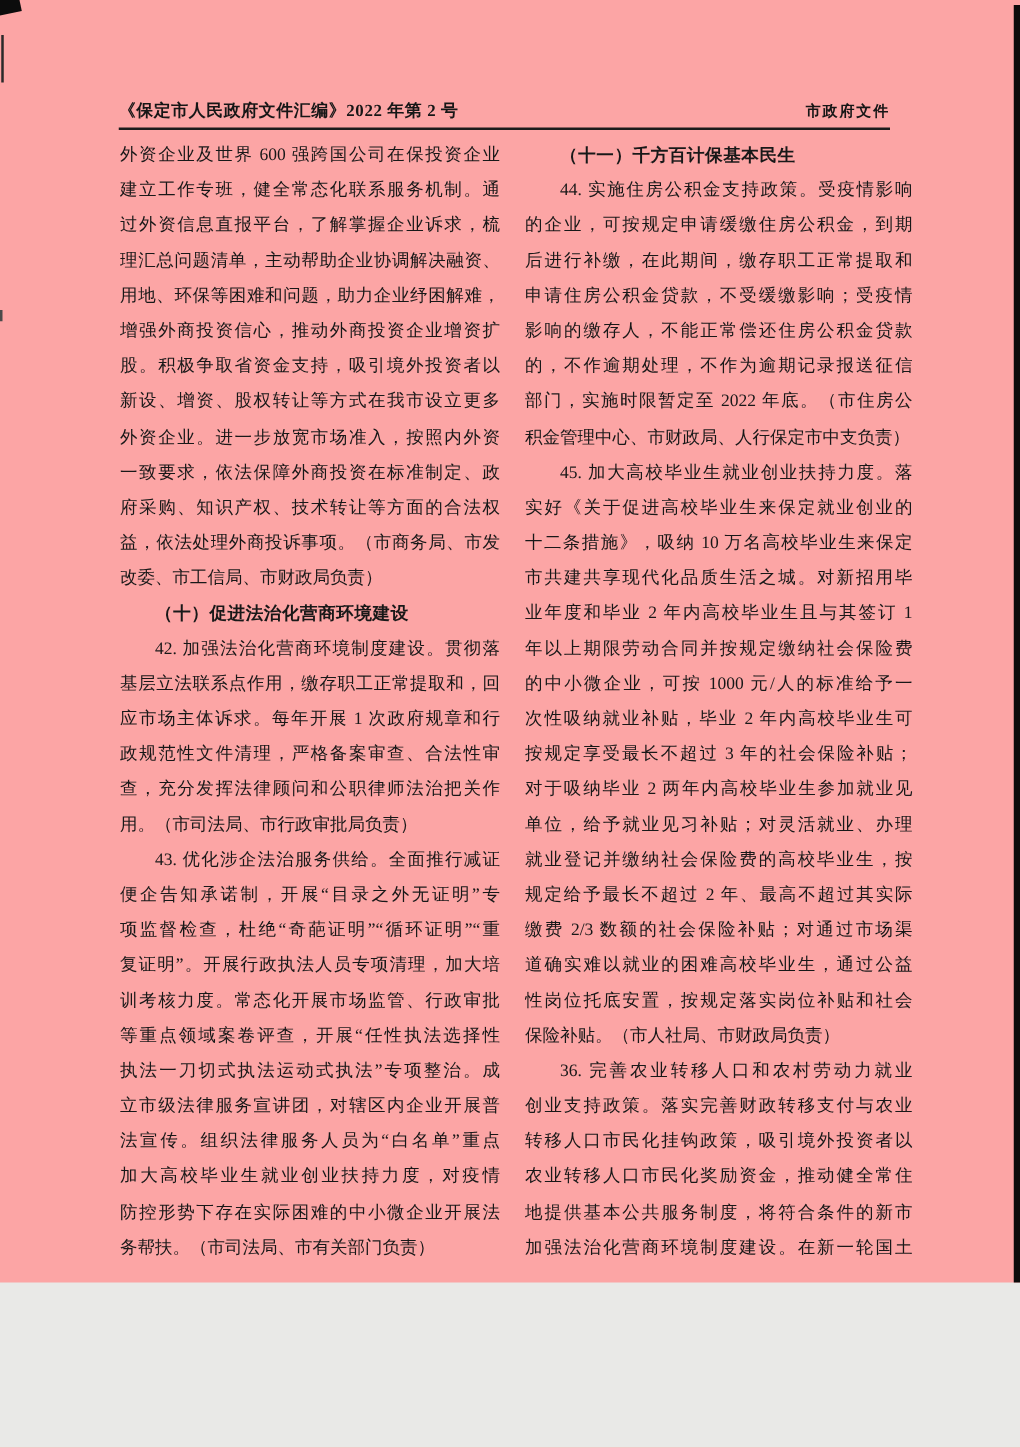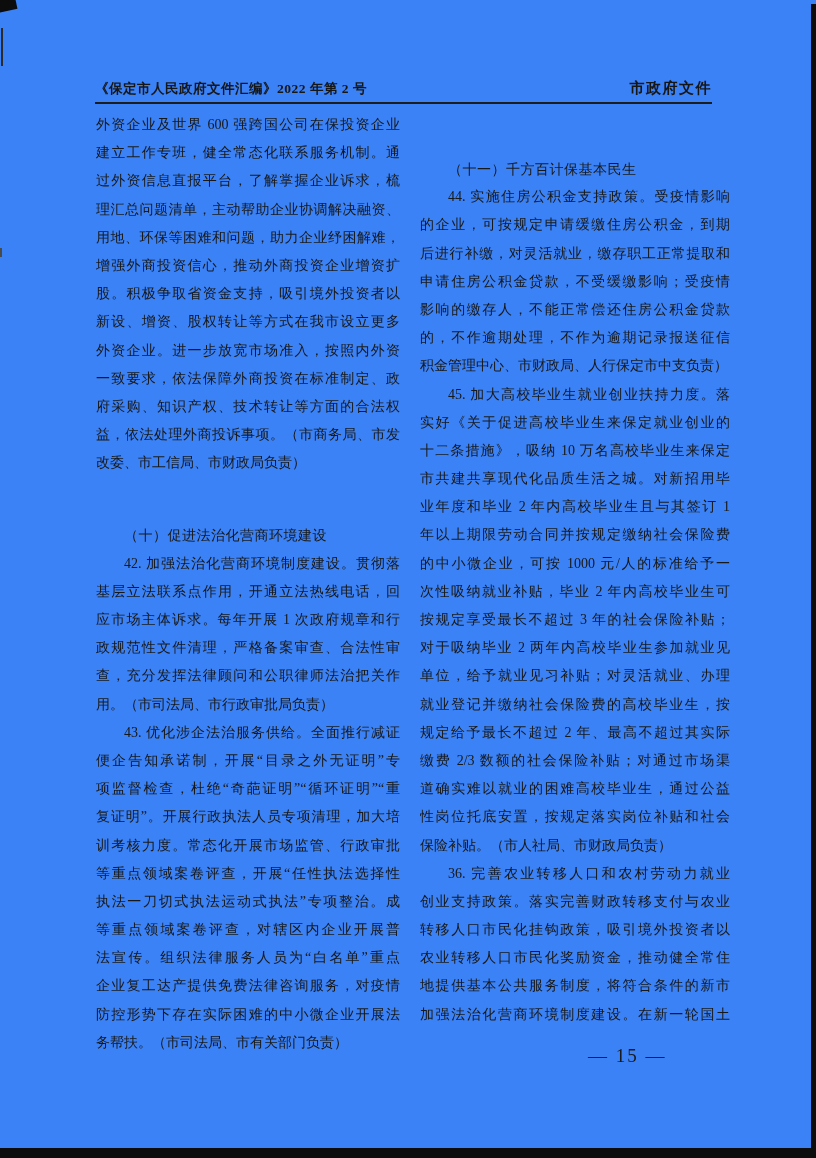--- a/index.html
+++ b/index.html
@@ -2,54 +2,53 @@
 <html lang="zh"><head>
 <meta charset="utf-8">
 <style>
   html,body{margin:0;padding:0;}
   body{
     width:816px;height:1158px;
     font-family:"Liberation Serif","DejaVu Serif",serif;
     background:#e9e9e7;
   }
   .page{
-    position:relative;width:816px;height:1158px;
-    background:#3b82f6;overflow:hidden;color:#161616;
+    position:relative;width:816px;height:1026px;
+    background:#fca5a5;overflow:hidden;color:#161616;
   }
   
   .artifact{position:absolute;background:#0c0c0c;}
   .art-corner{left:-4px;top:-5px;width:20px;height:16px;transform:rotate(-12deg);}
   .art-left-tick1{left:1px;top:28px;width:2px;height:38px;background:#2a2a2a;}
   .art-left-tick2{left:0;top:248px;width:2px;height:9px;background:#4a4a4a;}
   .art-right-bar{left:811px;top:4px;width:5px;height:1154px;}
   .art-bottom-bar{left:0;top:1148px;width:816px;height:10px;}
   
   .header{
     position:absolute;left:95px;top:70px;width:617px;height:28px;
     border-bottom:2.5px solid #1c1c1c;
     display:flex;justify-content:space-between;align-items:flex-end;
     padding-bottom:4px;box-sizing:content-box;
   }
   .h-left{font-size:13.5px;font-weight:bold;letter-spacing:.5px;white-space:nowrap;}
-  .h-right{font-size:15px;font-weight:bold;letter-spacing:1.5px;white-space:nowrap;}
+  .h-right{font-size:12px;font-weight:bold;letter-spacing:1.5px;white-space:nowrap;}
   
   .col{position:absolute;top:111px;}
   .col-left{left:96px;width:304px;}
   .col-right{left:420px;width:310px;}
   .line{
     height:28.2px;line-height:28.2px;font-size:14px;
     color:#181818;overflow:hidden;
   }
   .full{text-align:justify;text-align-last:justify;}
   .end{text-align:left;}
   .indent{text-indent:2em;}
   .heading{
-    font-weight:normal;letter-spacing:.5px;
+    font-weight:bold;letter-spacing:.5px;
     font-family:"DejaVu Serif","Liberation Serif",serif;
-    margin-top:44px;
   }
   
   .pagenum{
     position:absolute;left:588px;top:1045px;
     font-size:19px;letter-spacing:2px;color:#1a1a1a;white-space:nowrap;
   }
 </style>
 </head>
 <body>
 
@@ -75,46 +74,47 @@
       <div class="line full">增强外商投资信心，推动外商投资企业增资扩</div>
       <div class="line full">股。积极争取省资金支持，吸引境外投资者以</div>
       <div class="line full">新设、增资、股权转让等方式在我市设立更多</div>
       <div class="line full">外资企业。进一步放宽市场准入，按照内外资</div>
       <div class="line full">一致要求，依法保障外商投资在标准制定、政</div>
       <div class="line full">府采购、知识产权、技术转让等方面的合法权</div>
       <div class="line full">益，依法处理外商投诉事项。（市商务局、市发</div>
       <div class="line end">改委、市工信局、市财政局负责）</div>
       <div class="line heading indent end">（十）促进法治化营商环境建设</div>
       <div class="line full indent">42. 加强法治化营商环境制度建设。贯彻落</div>
-      <div class="line full">基层立法联系点作用，开通立法热线电话，回</div>
+      <div class="line full">基层立法联系点作用，缴存职工正常提取和，回</div>
       <div class="line full">应市场主体诉求。每年开展 1 次政府规章和行</div>
       <div class="line full">政规范性文件清理，严格备案审查、合法性审</div>
       <div class="line full">查，充分发挥法律顾问和公职律师法治把关作</div>
       <div class="line end">用。（市司法局、市行政审批局负责）</div>
       <div class="line full indent">43. 优化涉企法治服务供给。全面推行减证</div>
       <div class="line full">便企告知承诺制，开展“目录之外无证明”专</div>
       <div class="line full">项监督检查，杜绝“奇葩证明”“循环证明”“重</div>
       <div class="line full">复证明”。开展行政执法人员专项清理，加大培</div>
       <div class="line full">训考核力度。常态化开展市场监管、行政审批</div>
       <div class="line full">等重点领域案卷评查，开展“任性执法选择性</div>
       <div class="line full">执法一刀切式执法运动式执法”专项整治。成</div>
-      <div class="line full">等重点领域案卷评查，对辖区内企业开展普</div>
+      <div class="line full">立市级法律服务宣讲团，对辖区内企业开展普</div>
       <div class="line full">法宣传。组织法律服务人员为“白名单”重点</div>
-      <div class="line full">企业复工达产提供免费法律咨询服务，对疫情</div>
+      <div class="line full">加大高校毕业生就业创业扶持力度，对疫情</div>
       <div class="line full">防控形势下存在实际困难的中小微企业开展法</div>
       <div class="line end">务帮扶。（市司法局、市有关部门负责）</div>
     </div>
   <div class="col col-right" id="col-right">
       <div class="line heading indent end">（十一）千方百计保基本民生</div>
       <div class="line full indent">44. 实施住房公积金支持政策。受疫情影响</div>
       <div class="line full">的企业，可按规定申请缓缴住房公积金，到期</div>
-      <div class="line full">后进行补缴，对灵活就业，缴存职工正常提取和</div>
+      <div class="line full">后进行补缴，在此期间，缴存职工正常提取和</div>
       <div class="line full">申请住房公积金贷款，不受缓缴影响；受疫情</div>
       <div class="line full">影响的缴存人，不能正常偿还住房公积金贷款</div>
       <div class="line full">的，不作逾期处理，不作为逾期记录报送征信</div>
+      <div class="line full">部门，实施时限暂定至 2022 年底。（市住房公</div>
       <div class="line end">积金管理中心、市财政局、人行保定市中支负责）</div>
       <div class="line full indent">45. 加大高校毕业生就业创业扶持力度。落</div>
       <div class="line full">实好《关于促进高校毕业生来保定就业创业的</div>
       <div class="line full">十二条措施》，吸纳 10 万名高校毕业生来保定</div>
       <div class="line full">市共建共享现代化品质生活之城。对新招用毕</div>
       <div class="line full">业年度和毕业 2 年内高校毕业生且与其签订 1</div>
       <div class="line full">年以上期限劳动合同并按规定缴纳社会保险费</div>
       <div class="line full">的中小微企业，可按 1000 元/人的标准给予一</div>
       <div class="line full">次性吸纳就业补贴，毕业 2 年内高校毕业生可</div>
       <div class="line full">按规定享受最长不超过 3 年的社会保险补贴；</div>

